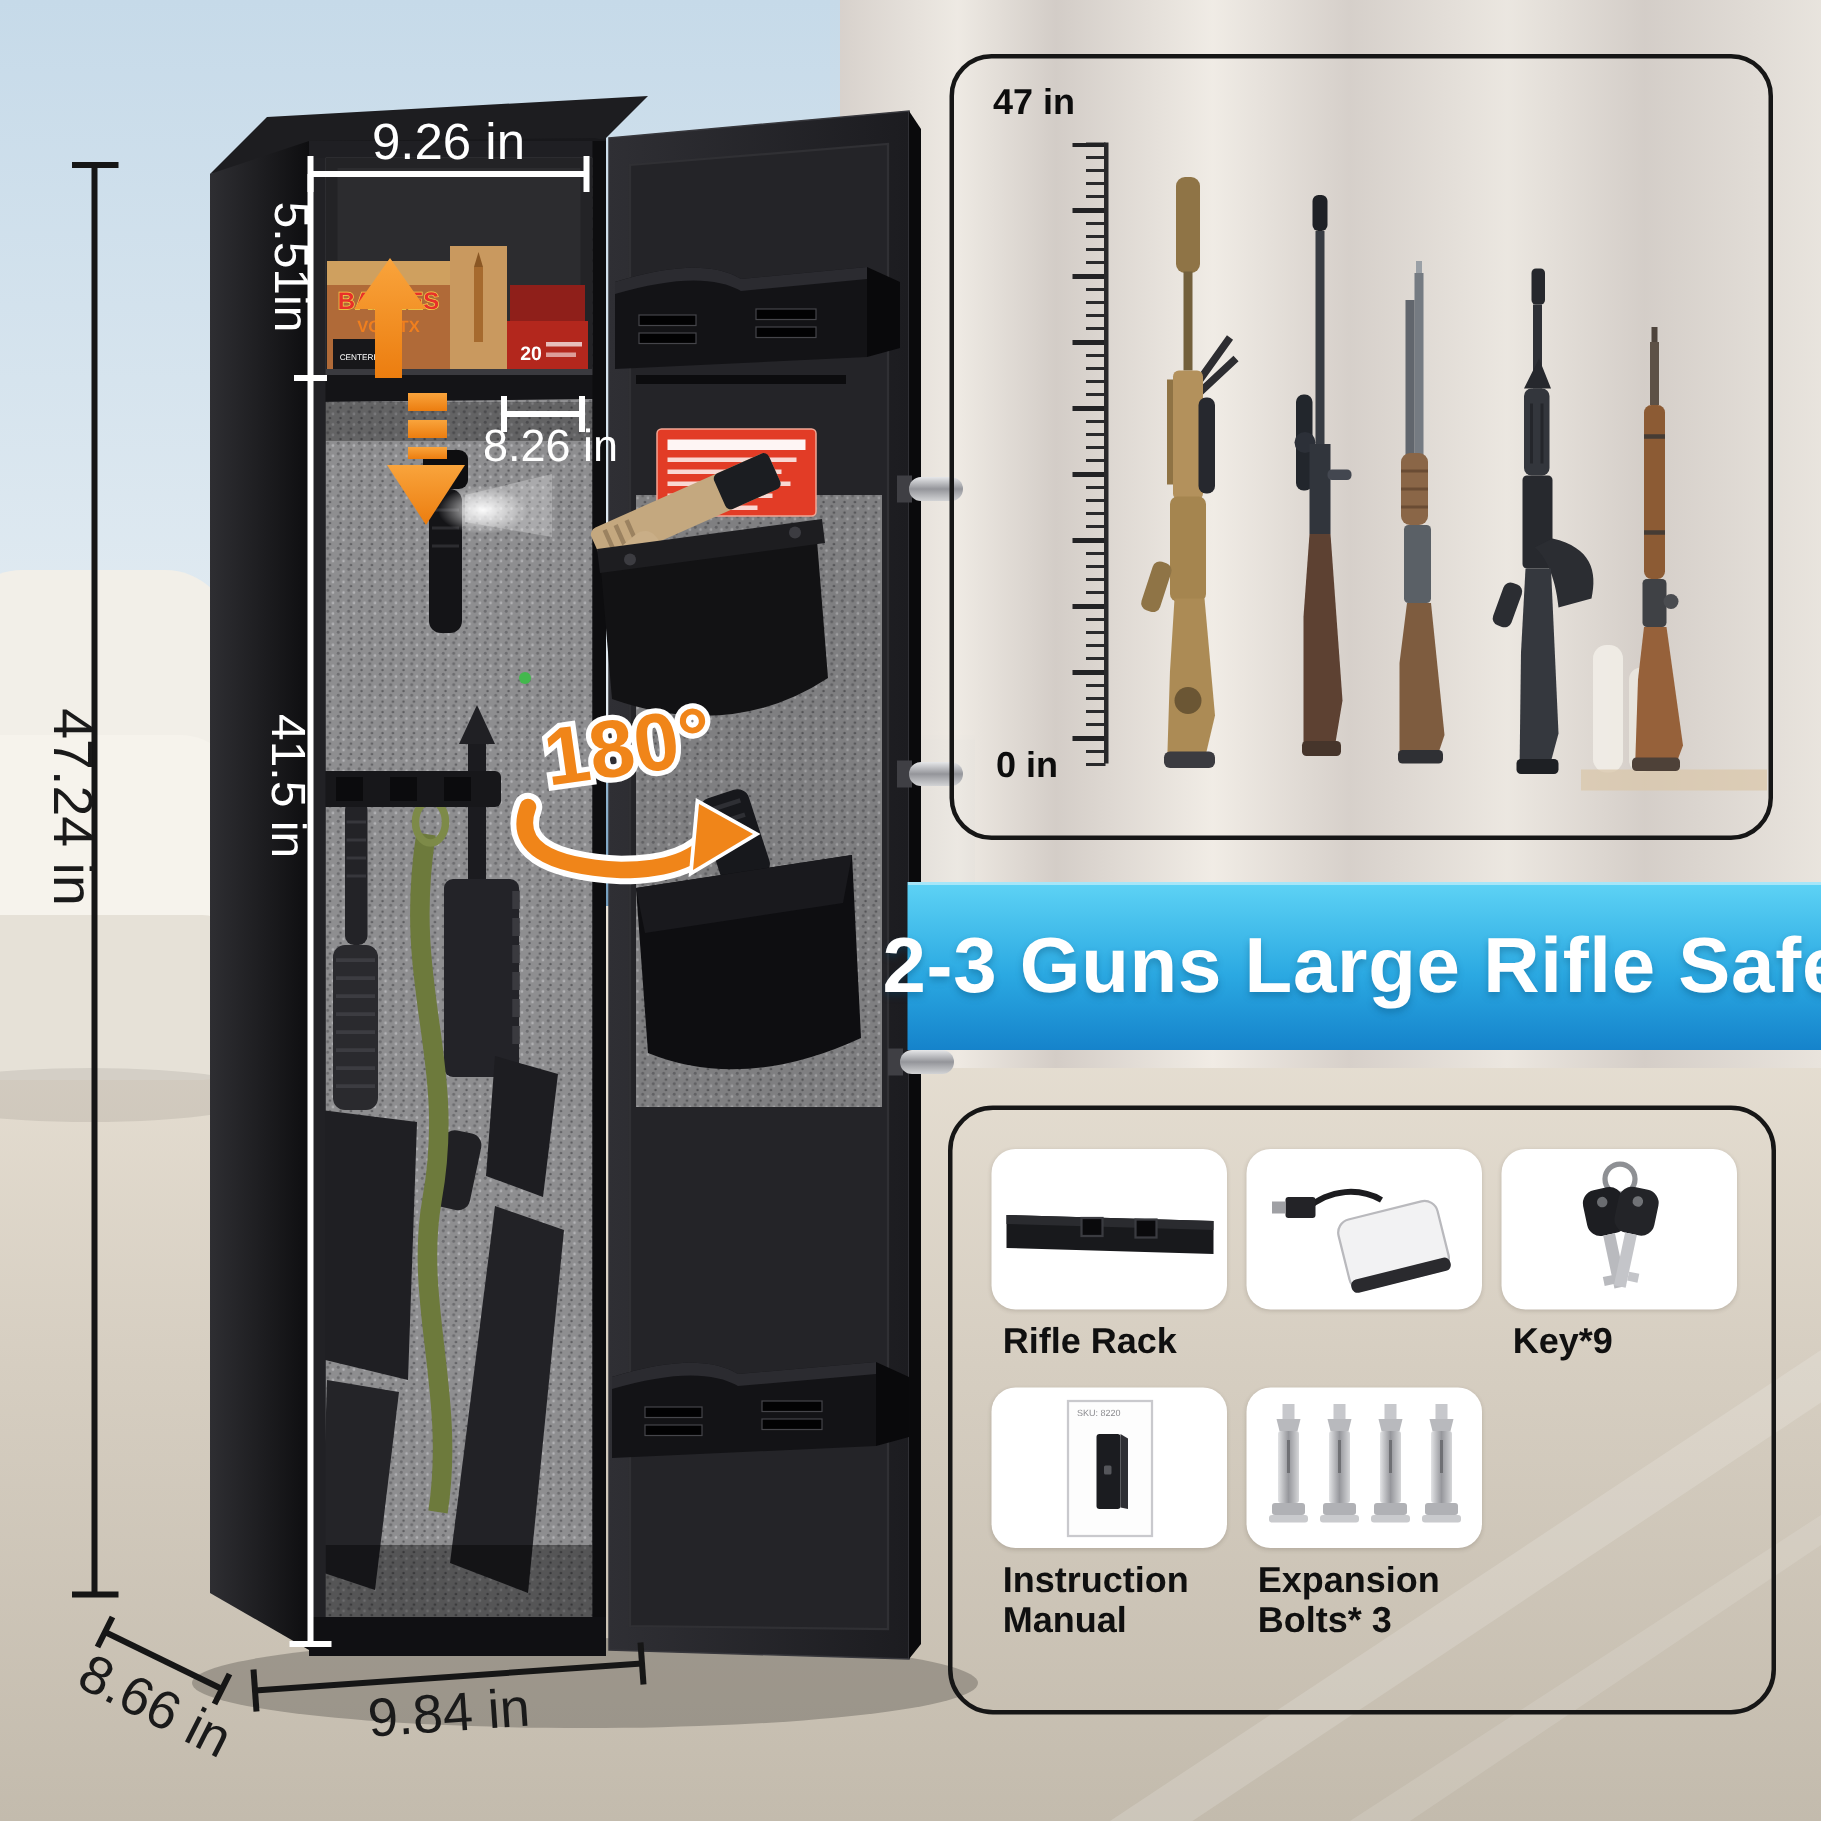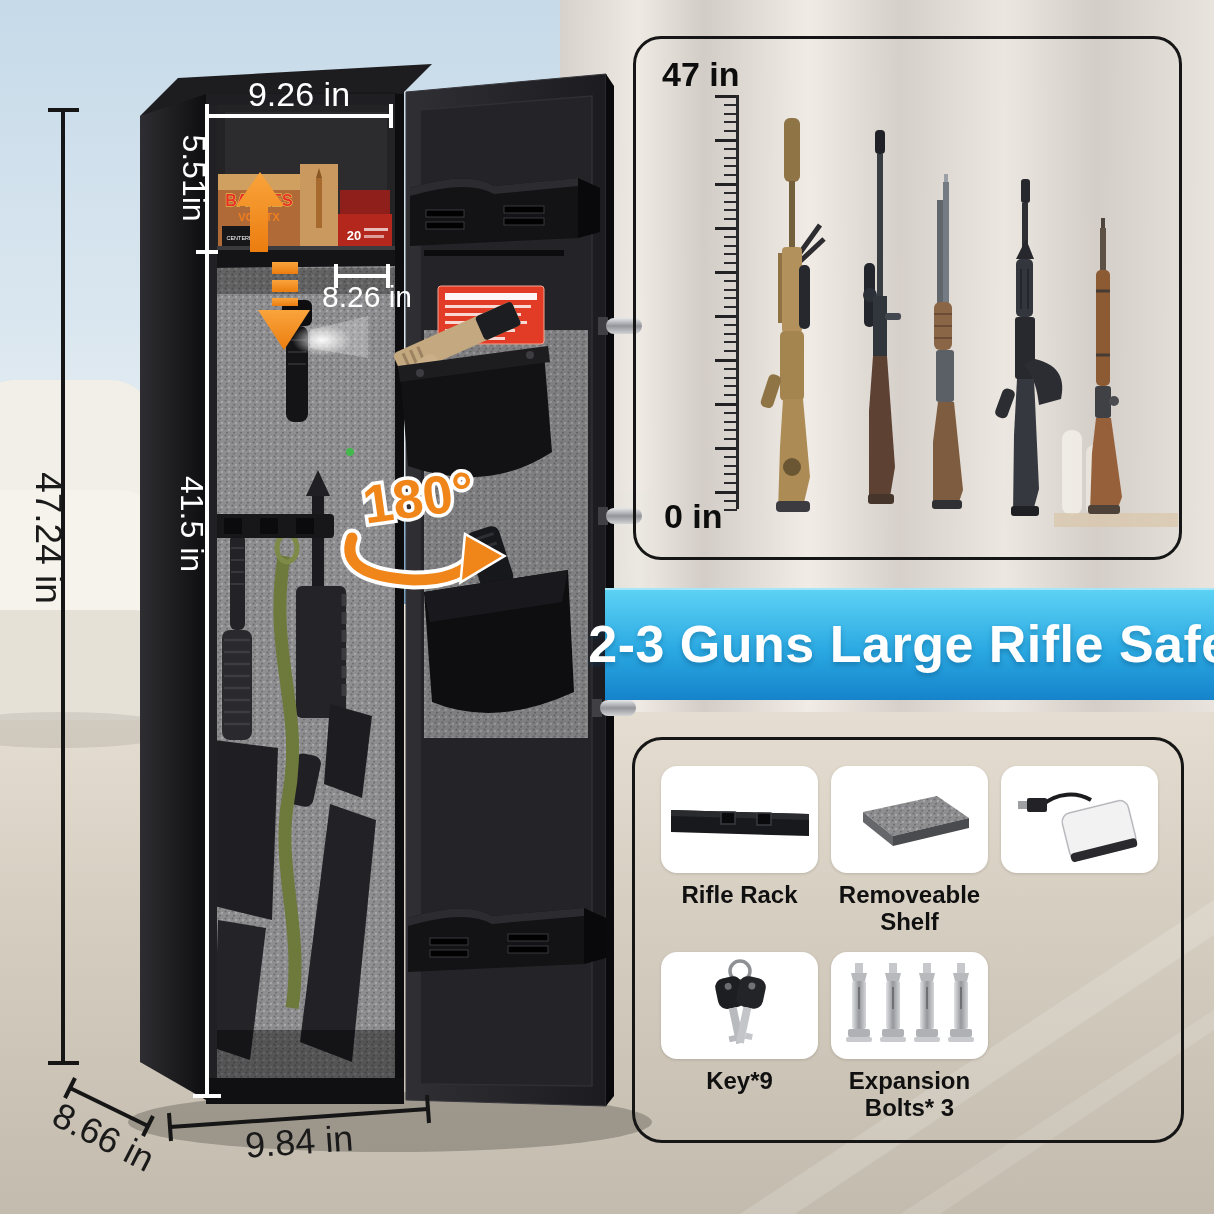--- a/index.html
+++ b/index.html
@@ -3,21 +3,21 @@
 <meta charset="utf-8">
 <style>
   html,body{margin:0;padding:0;background:#b9b2a6;}
   .stage{position:relative;width:1214px;height:1214px;overflow:hidden;
          font-family:"Liberation Sans",sans-serif;background:#e6e0d5;}
   .stage svg text{font-family:"Liberation Sans",sans-serif;}
   .abs{position:absolute;}
   
   .panel-top{position:absolute;left:633px;top:36px;width:549px;height:524px;
              border:3px solid #161616;border-radius:28px;box-sizing:border-box;}
-  .ruler-label{position:absolute;font-size:34px;font-weight:700;color:#0d0d0d;white-space:nowrap;text-align:center;}
+  .ruler-label{position:absolute;font-size:24px;font-weight:700;color:#0d0d0d;white-space:nowrap;text-align:center;}
   .ruler-max{left:26px;top:16px;}
   .ruler-min{left:28px;top:458px;}
   .ruler-line{position:absolute;left:100px;top:56px;width:3px;height:414px;background:#28282a;}
   .ruler-ticks-minor{position:absolute;left:88px;top:56px;width:13px;height:416px;
       background:repeating-linear-gradient(to bottom,#2a2a2c 0 2px,transparent 2px 8.8px);}
   .ruler-ticks-major{position:absolute;left:79px;top:56px;width:22px;height:416px;
       background:repeating-linear-gradient(to bottom,#222224 0 3px,transparent 3px 44px);}
   .rifles-svg{position:absolute;left:0;top:0;width:549px;height:524px;}
   
   .banner{position:absolute;left:605px;top:588px;width:609px;height:112px;
@@ -28,21 +28,21 @@
           text-shadow:0 3px 5px rgba(0,70,110,.35);letter-spacing:.5px;}
   
   .panel-bottom{position:absolute;left:632px;top:737px;width:552px;height:406px;
           border:3px solid #161616;border-radius:30px;box-sizing:border-box;
           display:grid;grid-template-columns:repeat(3,157px);column-gap:13px;
           padding:26px 0 0 26px;row-gap:16px;align-content:start;}
   .acc-cell{width:157px;display:flex;flex-direction:column;align-items:center;}
   .acc-card{width:157px;height:107px;background:#ffffff;border-radius:16px;
             display:flex;align-items:center;justify-content:center;
             box-shadow:0 1px 3px rgba(60,50,40,.18);}
-  .acc-label{margin-top:9px;width:142px;text-align:center;font-size:24px;font-weight:700;
+  .acc-label{margin-top:9px;width:142px;font-size:24px;font-weight:700;
              color:#101010;line-height:1.12;}
 </style>
 </head>
 <body>
 
 <div class="stage">
 
   <svg class="abs" width="1214" height="1214" viewBox="0 0 1214 1214" style="left:0;top:0;">
     <defs>
       <linearGradient id="skyG" x1="0" y1="0" x2="0" y2="1">
@@ -405,30 +405,20 @@
         <svg width="150" height="100" viewBox="0 0 150 100">
           <path d="M6 40 L144 44 L144 66 L6 62 Z" fill="#18191c"></path>
           <path d="M6 40 L144 44 L144 50 L6 46 Z" fill="#2a2b2f"></path>
           <rect x="56" y="42" width="14" height="12" fill="#0a0a0c" stroke="#3a3b40" stroke-width="1.5"></rect>
           <rect x="92" y="43" width="14" height="12" fill="#0a0a0c" stroke="#3a3b40" stroke-width="1.5"></rect>
         </svg>
       </div>
       <div class="acc-label">Rifle Rack</div>
     </div>
 
-    <div class="acc-cell">
-      <div class="acc-card">
-        <svg width="150" height="100" viewBox="0 0 150 100">
-          <path d="M28 42 L102 26 L134 48 L58 66 Z" fill="url(#carp)"></path>
-          <path d="M58 66 L134 48 L134 58 L58 76 Z" fill="#4a4b4f"></path>
-          <path d="M28 42 L58 66 L58 76 L28 52 Z" fill="#66676b"></path>
-        </svg>
-      </div>
-      <div class="acc-label">Removeable Shelf</div>
-    </div>
 
     <div class="acc-cell">
       <div class="acc-card">
         <svg width="150" height="100" viewBox="0 0 150 100">
           <path d="M36 36 C 52 22 72 22 86 30" stroke="#1c1c1f" stroke-width="4" fill="none"></path>
           <rect x="22" y="28" width="20" height="14" rx="2" fill="#232327"></rect>
           <rect x="13" y="31" width="9" height="8" fill="#9fa0a4"></rect>
           <g transform="rotate(-14 95 60)">
             <rect x="60" y="36" width="68" height="48" rx="9" fill="#f2f2f3" stroke="#b9b9bd" stroke-width="1.5"></rect>
             <rect x="60" y="76" width="68" height="9" rx="4" fill="#2a2a2e"></rect>
@@ -451,20 +441,32 @@
             <rect x="72" y="22" width="27" height="31" rx="9" fill="#232428"></rect>
             <circle cx="85" cy="31" r="3.5" fill="#707276"></circle>
             <rect x="81" y="53" width="8" height="36" fill="#c4c5c9"></rect>
             <rect x="89" y="78" width="7" height="6" fill="#c4c5c9"></rect>
           </g>
         </svg>
       </div>
       <div class="acc-label">Key*9</div>
     </div>
 
+    <div class="acc-cell">
+      <div class="acc-card">
+        <svg width="150" height="100" viewBox="0 0 150 100">
+          <rect x="47" y="6" width="56" height="90" fill="#fdfdfd" stroke="#c9c9cd" stroke-width="1.5"></rect>
+          <text x="53" y="16" font-size="6" fill="#8a8a8e">SKU: 8220</text>
+          <rect x="66" y="28" width="16" height="50" rx="2" fill="#1b1c20"></rect>
+          <path d="M82 28 l5 3 v47 l-5 -1 z" fill="#2e2f34"></path>
+          <rect x="71" y="49" width="5" height="6" rx="1" fill="#55565b"></rect>
+        </svg>
+      </div>
+      <div class="acc-label">Instruction Manual</div>
+    </div>
 
     <div class="acc-cell">
       <div class="acc-card">
         <svg width="150" height="100" viewBox="0 0 150 100">
           <g transform="translate(24,0)">
             <rect x="-4" y="8" width="8" height="10" fill="#c7c8cc"></rect>
               <path d="M -8 18 L 8 18 L 6 26 L -6 26 Z" fill="#b8b9bd"></path>
             <rect x="-7" y="26" width="14" height="48" rx="2" fill="url(#metalV)"></rect>
               <rect x="-1" y="32" width="2" height="22" fill="#6f7074"></rect>
             <rect x="-11" y="74" width="22" height="8" rx="2" fill="#b0b1b5"></rect>

